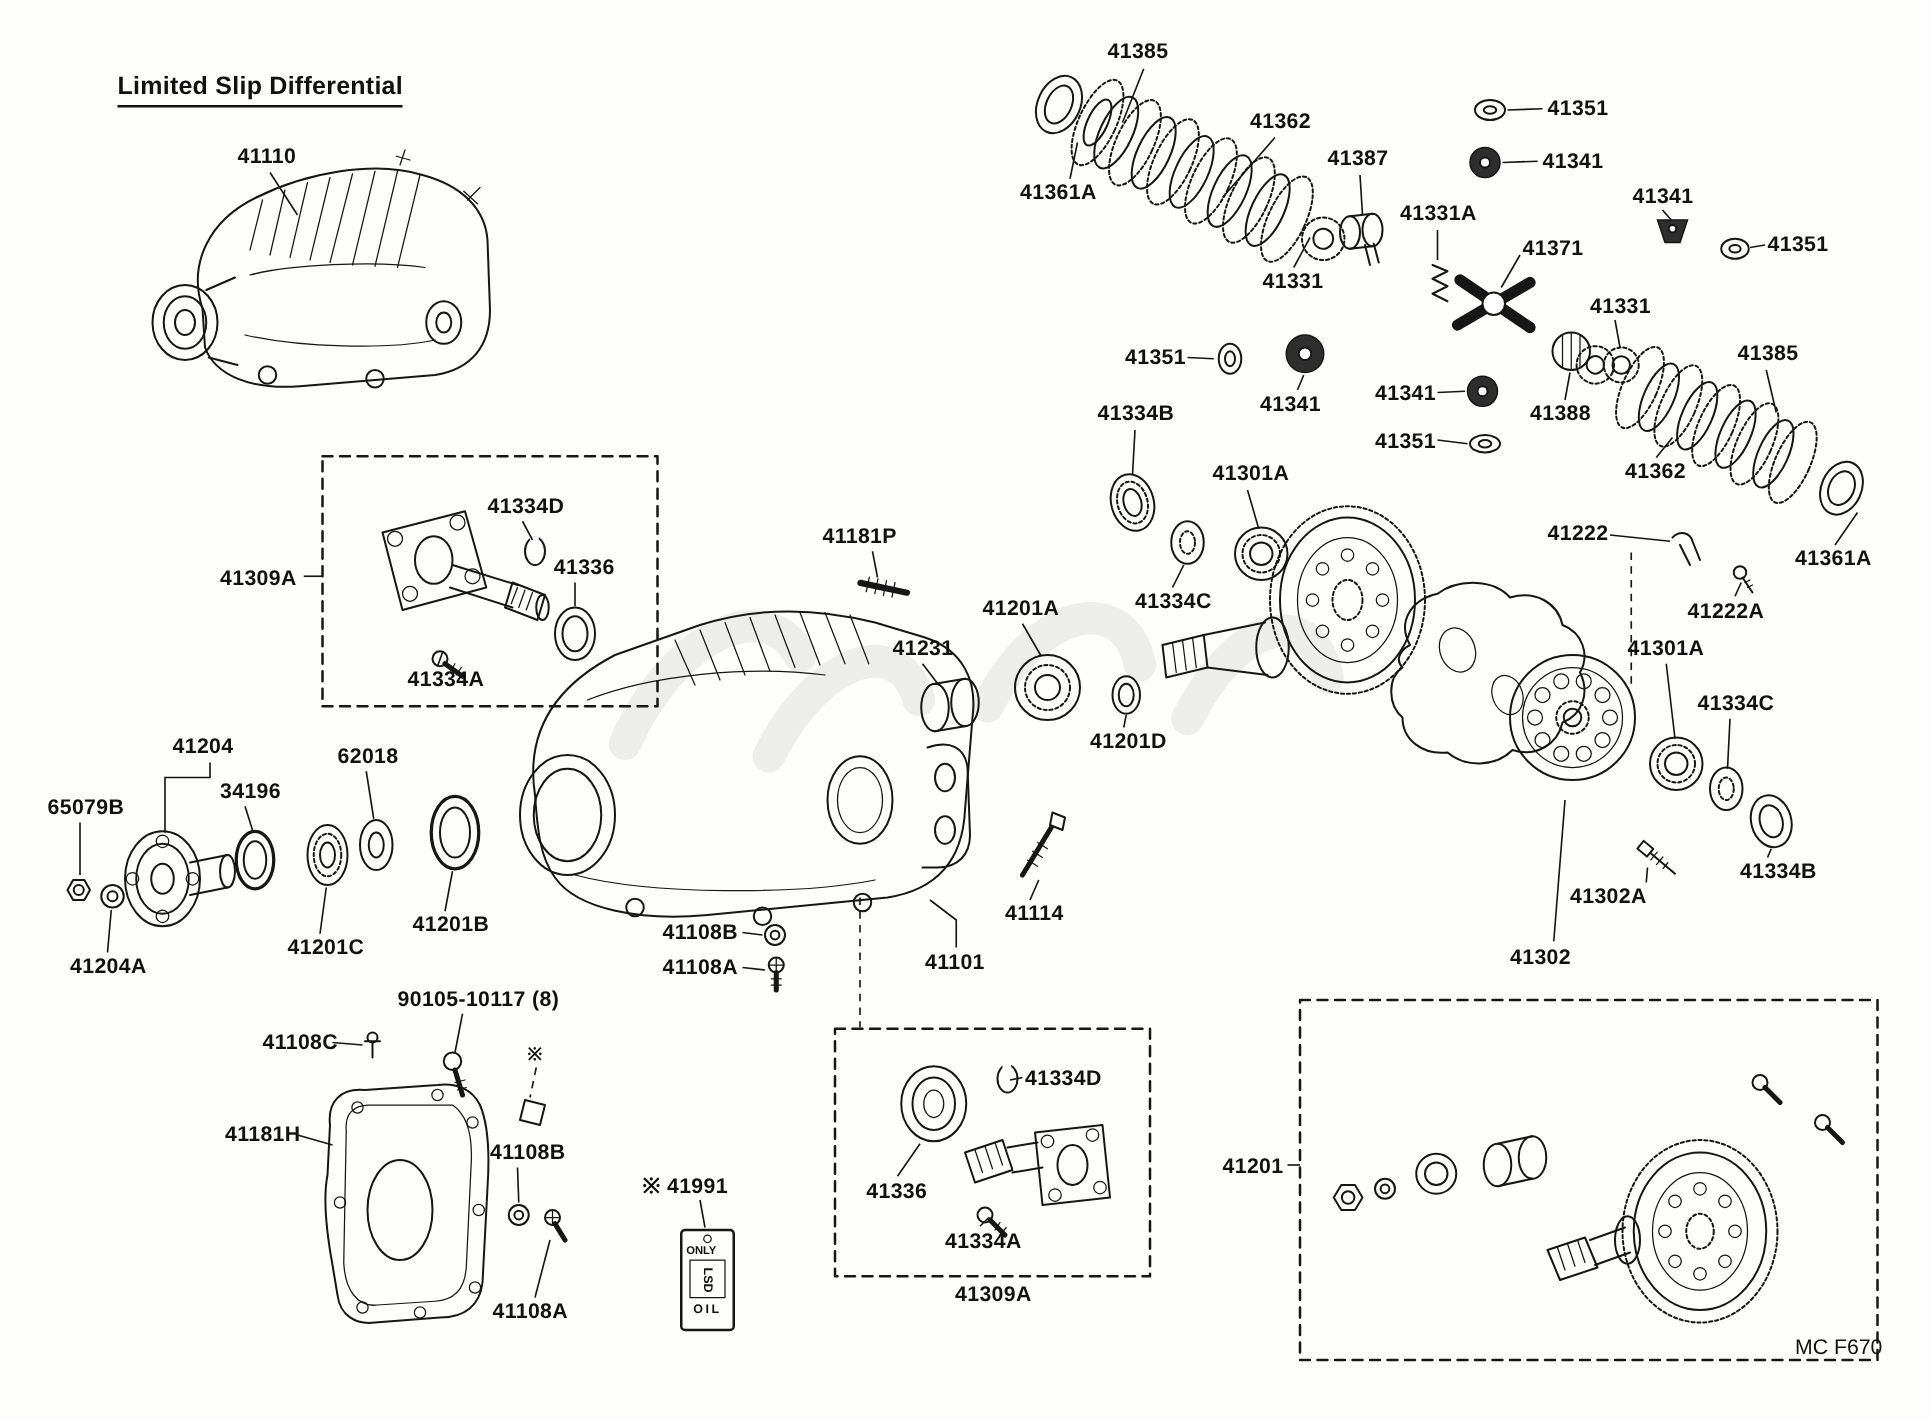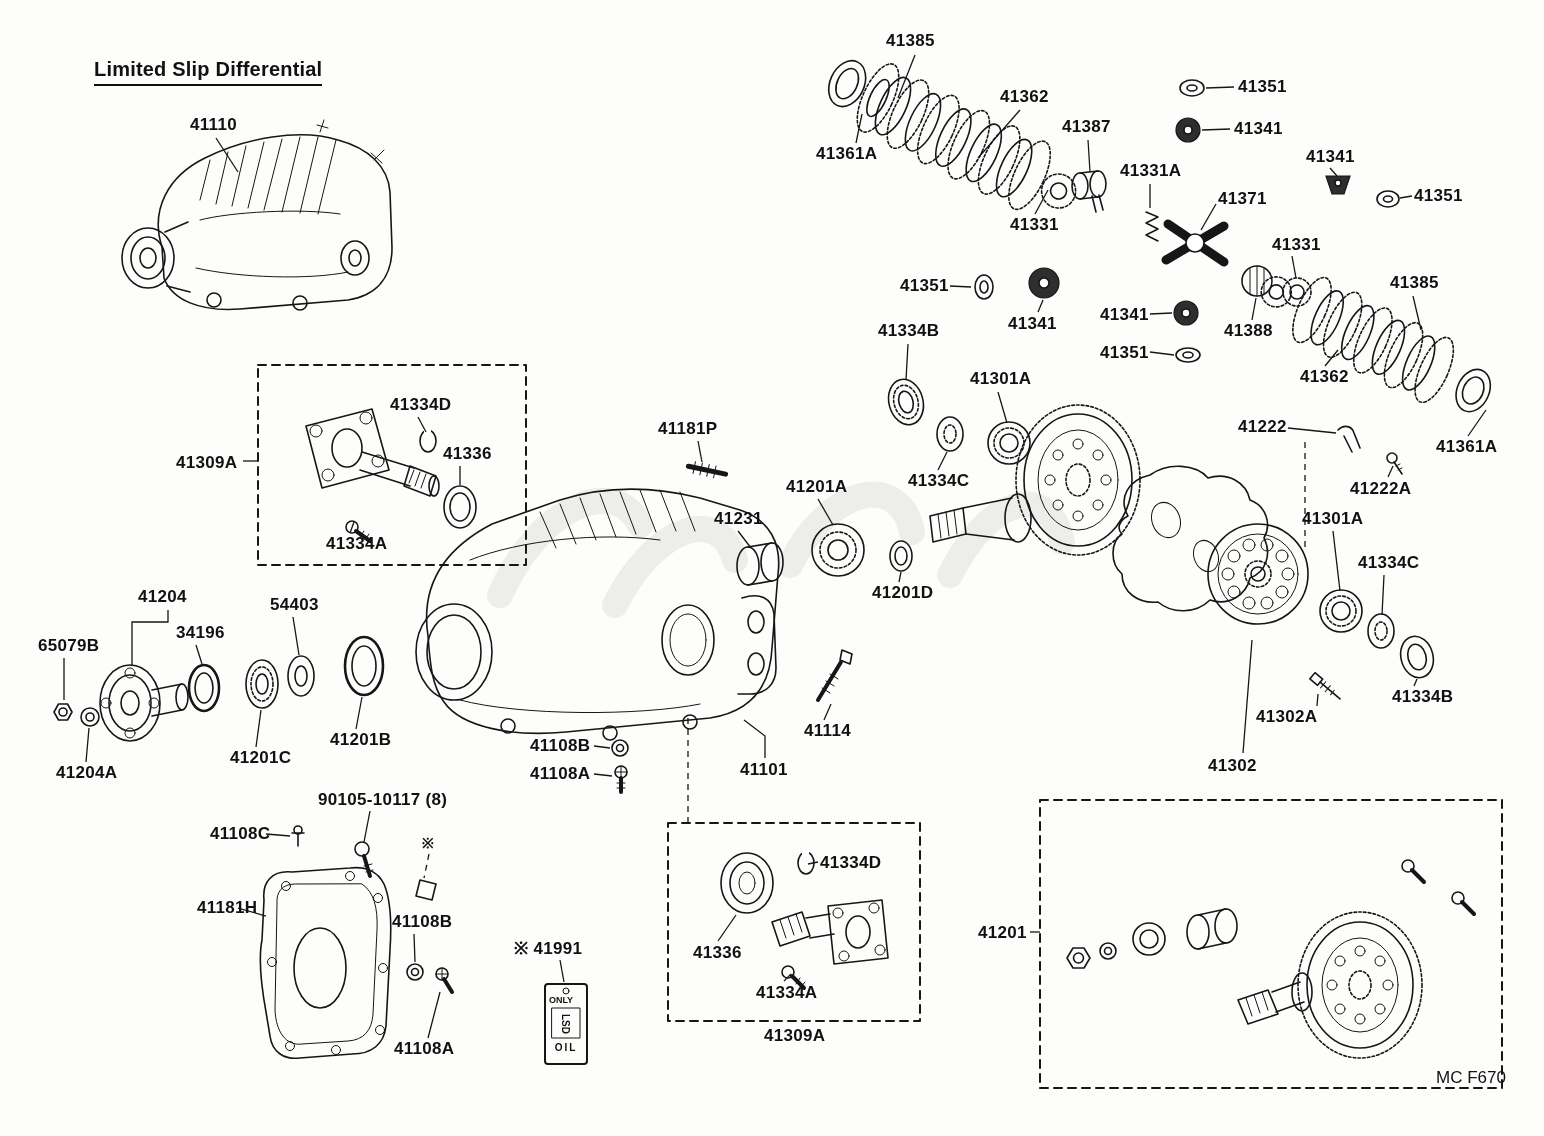--- a/index.html
+++ b/index.html
@@ -478,36 +478,36 @@
       <div class="part-label" style="left: 786px; top: 478px;">41201A</div>
       <div class="part-label" style="left: 714px; top: 510px;">41231</div>
       <div class="part-label" style="left: 872px; top: 584px;">41201D</div>
       <div class="part-label" style="left: 1302px; top: 510px;">41301A</div>
       <div class="part-label" style="left: 1358px; top: 554px;">41334C</div>
       <div class="part-label" style="left: 1392px; top: 688px;">41334B</div>
       <div class="part-label" style="left: 1256px; top: 708px;">41302A</div>
       <div class="part-label" style="left: 1208px; top: 757px;">41302</div>
       <div class="part-label" style="left: 138px; top: 588px;">41204</div>
       <div class="part-label" style="left: 176px; top: 624px;">34196</div>
-      <div class="part-label" style="left: 270px; top: 596px;">54403</div>
+      <div class="part-label" style="left: 270px; top: 596px;">62018</div>
       <div class="part-label" style="left: 38px; top: 637px;">65079B</div>
       <div class="part-label" style="left: 230px; top: 749px;">41201C</div>
       <div class="part-label" style="left: 330px; top: 731px;">41201B</div>
       <div class="part-label" style="left: 56px; top: 764px;">41204A</div>
       <div class="part-label" style="left: 530px; top: 737px;">41108B</div>
       <div class="part-label" style="left: 530px; top: 765px;">41108A</div>
       <div class="part-label" style="left: 804px; top: 722px;">41114</div>
       <div class="part-label" style="left: 740px; top: 761px;">41101</div>
       <div class="part-label" style="left: 176px; top: 454px;">41309A</div>
       <div class="part-label" style="left: 390px; top: 396px;">41334D</div>
       <div class="part-label" style="left: 443px; top: 445px;">41336</div>
       <div class="part-label" style="left: 326px; top: 535px;">41334A</div>
       <div class="part-label" style="left: 318px; top: 791px;">90105-10117 (8)</div>
       <div class="part-label" style="left: 210px; top: 825px;">41108C</div>
-      <div class="part-label" style="left: 180px; top: 899px; margin-left: 17px;">41181H</div>
+      <div class="part-label" style="left: 180px; top: 899px;">41181H</div>
       <div class="part-label" style="left: 392px; top: 913px;">41108B</div>
       <div class="part-label" style="left: 394px; top: 1040px;">41108A</div>
       <div class="part-label small" style="left: 422px; top: 836px;">※</div>
       <div class="part-label" style="left: 514px; top: 940px;">※ 41991</div>
       <div class="part-label" style="left: 820px; top: 854px;">41334D</div>
       <div class="part-label" style="left: 693px; top: 944px;">41336</div>
       <div class="part-label" style="left: 756px; top: 984px;">41334A</div>
       <div class="part-label" style="left: 764px; top: 1027px;">41309A</div>
       <div class="part-label" style="left: 978px; top: 924px;">41201</div>
     </div>

